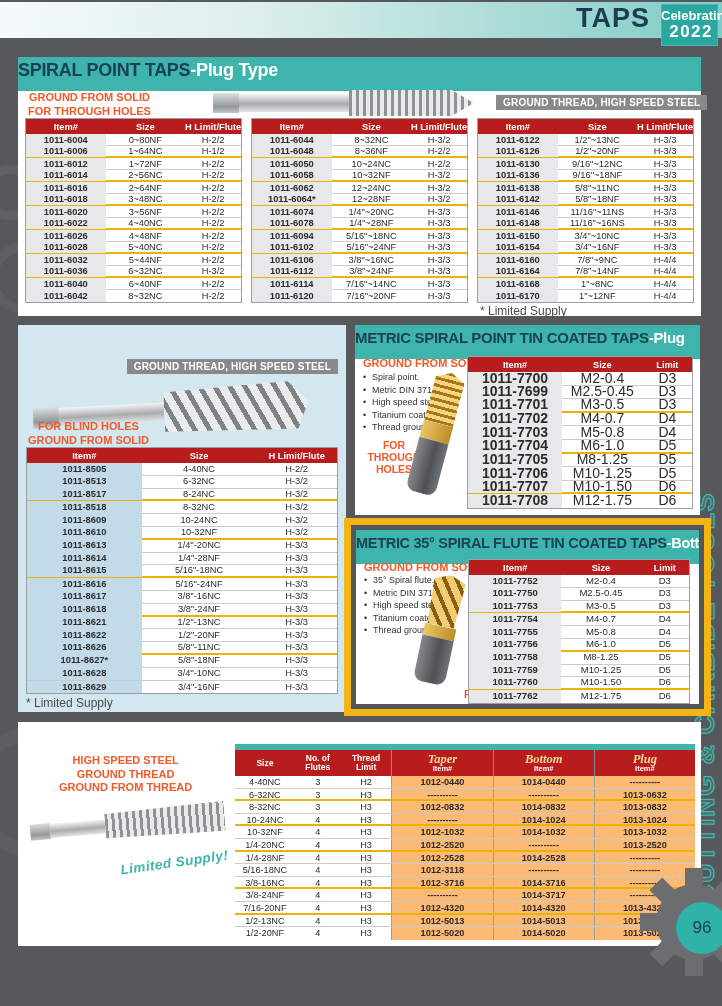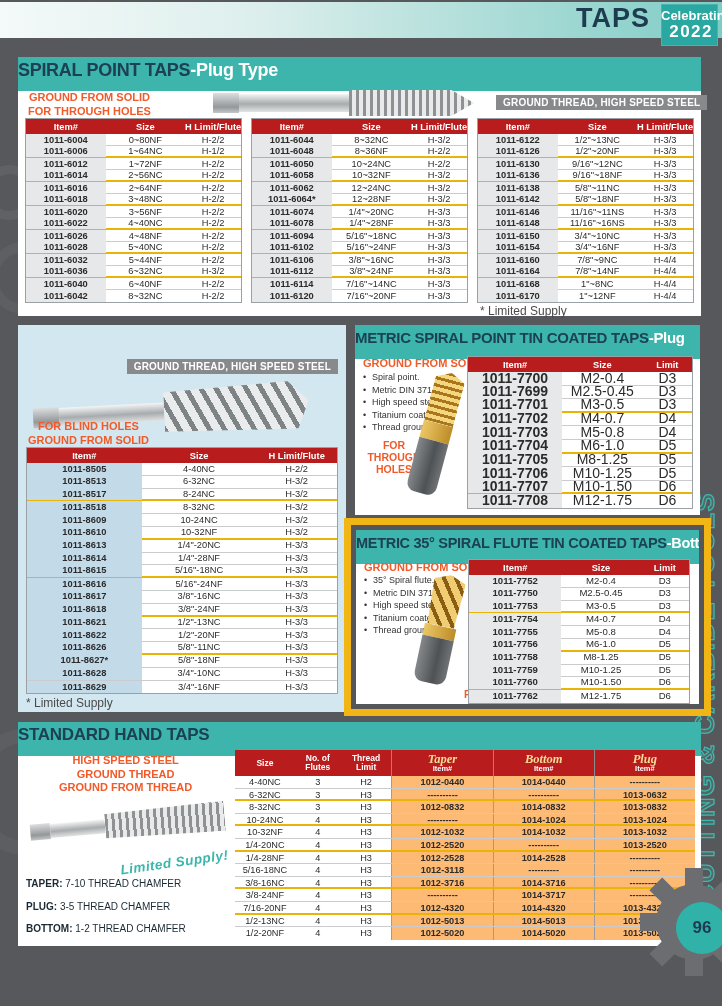--- a/index.html
+++ b/index.html
@@ -44,21 +44,21 @@
     color:rgba(63,184,174,.18);
     -webkit-text-stroke:1.3px #3fb8ae;
     z-index:1; white-space:nowrap; overflow:hidden;
   }
   .gear-svg { position:absolute; left:638px; top:866px; z-index:3; }
   .page-circle {
     position:absolute; left:676px; top:902px; width:52px; height:52px;
     border-radius:50%; background:#30b2a9; z-index:4;
     display:flex; align-items:center; justify-content:center;
   }
-  .page-circle span { font-size:17px; font-weight:bold; color:#1e3c4f; }
+  .page-circle span { font-size:17px; font-weight:normal; color:#1e3c4f; }
 
   
   .section { position:absolute; background:#fff; z-index:2; }
   .sec-header {
     position:absolute; top:0; left:0; right:0; height:34px;
     background:#3db5ac; line-height:26px; padding-left:0;
     font-weight:bold; letter-spacing:-0.3px; white-space:nowrap; overflow:hidden;
   }
   .sec-header .main { color:#1c4154; }
   .sec-header .suffix { color:#ffffff; }
@@ -718,39 +718,31 @@
             <div class="tcell c0">1011-7762</div>
             <div class="tcell c1">M12-1.75</div>
             <div class="tcell c2">D6</div>
           </div>
         </div>
     </div>
   </div>
 </div>
 
 <div class="section" style="left:18px; top:722px; width:683px; height:224px;">
-  <div class="sec-header" style="font-size:17px;">
-    <span class="main">STANDARD HAND TAPS</span>
-  </div>
   <div class="orange-note" style="left:10px; top:32px; line-height:13.5px;margin-left:31px;">
     <div>HIGH SPEED STEEL</div>
     <div>GROUND THREAD</div>
     <div>GROUND FROM THREAD</div>
   </div>
   <div class="tap" style="left:12px; top:80px; width:200px; height:44px; transform:rotate(-5deg);">
     <div class="sq-end" style="width:20px; height:16px;"></div>
     <div class="shank" style="width:55px; height:14px;"></div>
     <div class="threads" style="width:120px; height:30px; clip-path:polygon(0 10%,100% 0,100% 100%,0 90%);"></div>
   </div>
   <div class="limited-script" style="left:102px; top:133px;">Limited Supply!</div>
-  <div class="abs" style="left:8px; top:156px;">
-    <div class="chamfer-line"><span class="lbl">TAPER:</span><span> 7-10 THREAD CHAMFER</span></div>
-    <div class="chamfer-line"><span class="lbl">PLUG:</span><span> 3-5 THREAD CHAMFER</span></div>
-    <div class="chamfer-line"><span class="lbl">BOTTOM:</span><span> 1-2 THREAD CHAMFER</span></div>
-  </div>
 
   <div class="teal-strip" style="left:217px; top:22px; width:460px;"></div>
   <div class="tbl tbl6 abs" style="left:217px; top:28px; width:460px; border:none;">
     <div class="thead">
       <div class="tcell c0">
         <span>Size</span>
       </div>
       <div class="tcell c1">
         <span>No. of</span>
         <span>Flutes</span>

